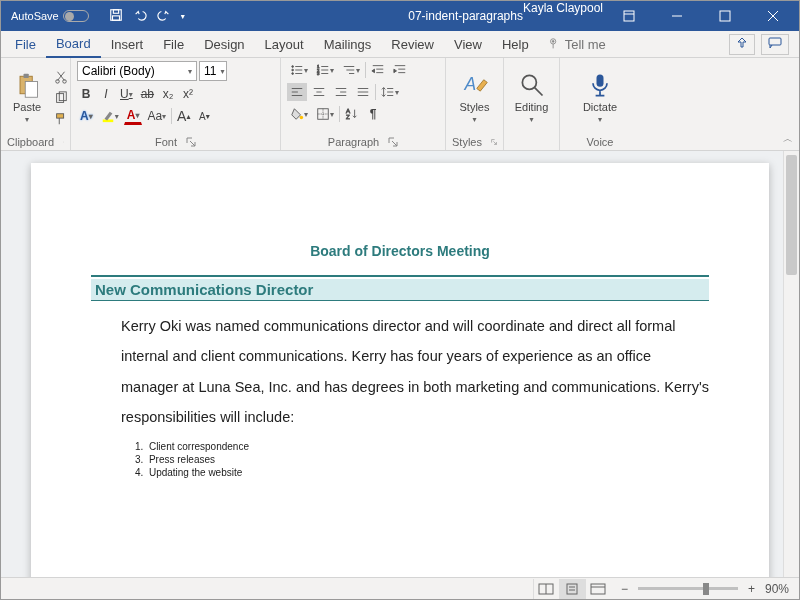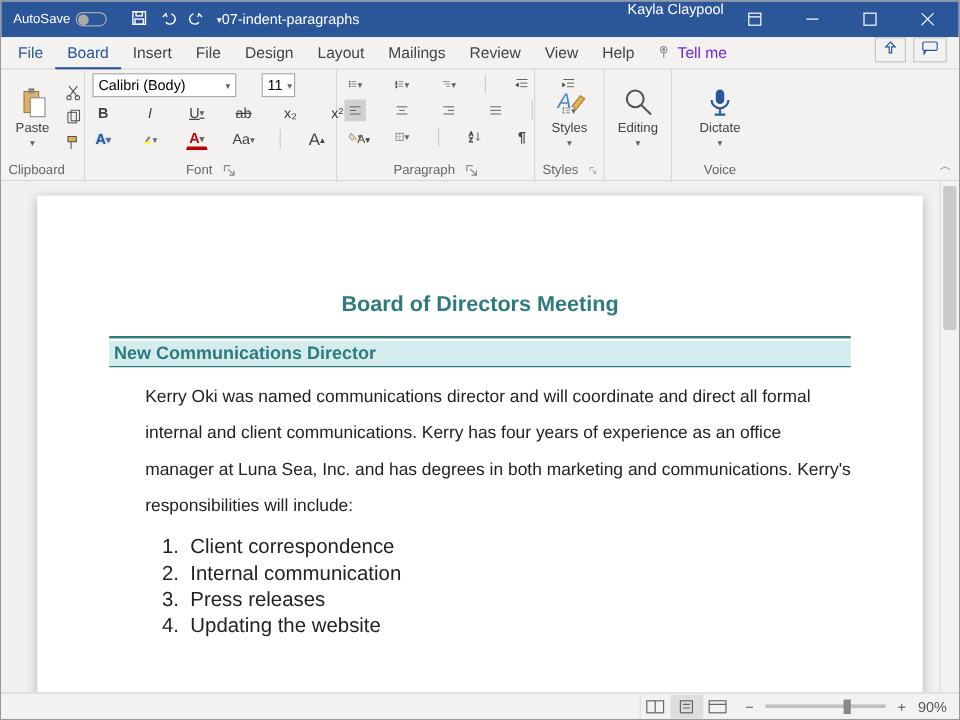--- a/index.html
+++ b/index.html
@@ -5,60 +5,60 @@
 * { margin: 0; padding: 0; box-sizing: border-box; font-family: "Segoe UI", Arial, sans-serif; }
 body { width: 800px; height: 600px; background: #fff; overflow: hidden; position: relative; border: 1px solid #999;}
 
 .titlebar { height: 30px; background: #2b579a; display: flex; align-items: center; color: #fff; font-size: 12px; }
 .titlebar .left { display: flex; align-items: center; gap: 8px; padding-left: 10px; }
 .titlebar .autosave { display: flex; align-items: center; gap: 4px; font-size: 11px; }
 .toggle { width: 26px; height: 12px; border: 1px solid #aaa; border-radius: 6px; position: relative; }
 .toggle::after { content: ""; position: absolute; left: 1px; top: 0.5px; width: 9px; height: 9px; background: #aaa; border-radius: 50%; }
 .qat { display: flex; align-items: center; gap: 10px; margin-left: 12px; }
 .qat svg { width: 14px; height: 14px; }
-.titlebar .center { flex: 1; text-align: left; }
+.titlebar .center { flex: 1; text-align: right; }
 .titlebar .right { display: flex; gap: 4px; padding-right: 4px; }
 .winbtn { width: 44px; height: 30px; display: flex; align-items: center; justify-content: center; }
 .winbtn svg { width: 12px; height: 12px; }
 
-.tabs { height: 27px; background: #f3f2f1; display: flex; align-items: flex-start; padding-left: 4px; border-bottom: 1px solid #d4d4d4; }
+.tabs { height: 27px; background: #f3f2f1; display: flex; align-items: center; padding-left: 4px; border-bottom: 1px solid #d4d4d4; }
 .tab { padding: 5px 10px; font-size: 13px; color: #444; cursor: pointer; }
 .tab.file { color: #2b579a; font-weight: 400; }
 .tab.active { color: #2b579a; border-bottom: 2px solid #2b579a; font-weight: 400;}
 .tabs .spacer { flex: 1; }
-.tellme { display: flex; align-items: center; gap: 4px; font-size: 13px; color: #6d28d9; padding: 5px 8px; }
+.tellme { display: flex; align-items: center; gap: 4px; font-size: 13px; color: #737373; padding: 5px 8px; }
 .tabs-right { display:flex; gap:6px; padding-right:10px; align-items:center;}
 .sharebtn { border:1px solid #c9c9c9; padding:2px 6px; font-size:12px; color:#2b579a;}
 
 .ribbon { height: 93px; background: #f3f2f1; display: flex; border-bottom: 1px solid #d4d4d4; position: relative;}
 .group { border-right: 1px solid #d9d9d9; display: flex; flex-direction: column; justify-content: space-between; padding: 3px 6px 2px 6px; }
 .group-label { text-align: center; font-size: 11px; color: #666; padding-top: 2px; display:flex; justify-content:center; align-items:center; gap:9px;}
 .dlaunch { width: 10px; height: 10px; }
 .grp-body { display: flex; gap: 4px; flex: 1; align-items:center;}
 .col { display: flex; flex-direction: column; gap: 3px; }
-.row { display: flex; gap: 21px; align-items: center; }
+.row { display: flex; gap: 2px; align-items: center; }
 .rbtn { min-width: 18px; height: 18px; display: flex; align-items: center; justify-content: center; font-size: 12px; color: #444; border: 1px solid transparent; padding: 0 2px;}
 .rbtn svg { width: 14px; height: 14px; }
 .combo { height: 20px; border: 1px solid #ababab; background: #fff; font-size: 12px; display: flex; align-items: center; padding: 0 4px; justify-content: space-between; gap: 4px; }
 .vbtn { display: flex; flex-direction: column; align-items: center; justify-content: center; gap: 2px; font-size: 11px; color: #444; padding: 2px 6px; }
 .vbtn svg { width: 28px; height: 28px; }
 .caret { font-size: 8px; color: #666; }
 .collapse { position:absolute; right:6px; bottom:4px; font-size:10px; color:#666;}
 
 .callout { position: absolute; width: 34px; height: 44px; background: #e8912c; border-radius: 17px 17px 17px 17px / 17px 17px 22px 22px; display: flex; align-items: center; justify-content: center; color: #fff; font-weight: bold; font-size: 18px; box-shadow: inset 0 -2px 4px rgba(0,0,0,0.2); }
 .callout::after{content:""; position:absolute; top:-6px; left:50%; transform:translateX(-50%); border:6px solid transparent; border-bottom-color:#e8912c;}
 
 .docarea { position: absolute; top: 150px; left: 0; right: 0; bottom: 22px; background: #eef0f2; overflow: hidden; }
 .page { position: absolute; left: 30px; right: 30px; top: 12px; bottom: -30px; background: #fff; box-shadow: 0 2px 8px rgba(0,0,0,0.25); padding: 80px 60px 20px 60px; }
-.doc-title { text-align: center; color: #2d7b7d; font-weight: bold; font-size: 18px; }
+.doc-title { text-align: center; color: #2d7b7d; font-weight: bold; font-size: 14px; }
 .doc-sub { text-align: center; font-size: 15px; color: #222; margin-top: 2px; }
 .hr1 { border-top: 2px solid #2d7b7d; margin-top: 16px; }
 .section-h { background: #d5ecee; color: #2d7b7d; font-weight: bold; font-size: 15px; padding: 2px 4px; margin-top: 2px; border-bottom: 1px solid #2d7b7d;}
 .bodytxt { font-size: 14.5px; color: #222; line-height: 2.1; margin: 10px 0 8px 30px; }
-.numlist { margin-left: 44px; font-size: 17px; color: #222; }
+.numlist { margin-left: 44px; font-size: 10px; color: #222; }
 .numlist div { margin-bottom: 2px; }
 
 .statusbar { position: absolute; bottom: 0; left: 0; right: 0; height: 22px; background: #f3f2f1; border-top: 1px solid #d4d4d4; display: flex; align-items: center; justify-content: flex-end; padding: 0 10px; gap: 10px; font-size: 12px; color: #555; }
 .viewbtns { display: flex; gap: 0; }
 .viewbtn { width: 26px; height: 20px; display: flex; align-items: center; justify-content: center; border-left:1px solid #ddd;}
 .viewbtn.active{ background:#ddd;}
 .slider { width: 100px; height: 3px; background: #c0c0c0; position: relative; }
 .slider .thumb { position: absolute; top: -4px; left: 65%; width: 6px; height: 12px; background: #888; }
 .scroller{position:absolute; right:0; top:0; bottom:0; width:16px; background:#f3f2f1; border-left:1px solid #ddd;}
 .scroller .thumb{position:absolute; left:2px; right:2px; top:4px; height:120px; background:#c9c9c9; border-radius:2px;}
@@ -435,21 +435,20 @@
 </div>
 
 <div class="docarea">
   <div class="page">
     <div class="doc-title">Board of Directors Meeting</div>
     <div class="hr1"></div>
     <div class="section-h">New Communications Director</div>
     <div class="bodytxt">Kerry Oki was named communications director and will coordinate and direct all formal internal and client communications. Kerry has four years of experience as an office manager at Luna Sea, Inc. and has degrees in both marketing and communications. Kerry's responsibilities will include:</div>
     <div class="numlist">
       <div>1.&nbsp;&nbsp;<span>Client correspondence</span></div>
-      <div>2.&nbsp;&nbsp;<span>Internal communication</span></div>
       <div>3.&nbsp;&nbsp;<span>Press releases</span></div>
       <div>4.&nbsp;&nbsp;<span>Updating the website</span></div>
     </div>
   </div>
   <div class="scroller">
       <div class="thumb"></div>
     </div>
 </div>
 
 <div class="statusbar">

